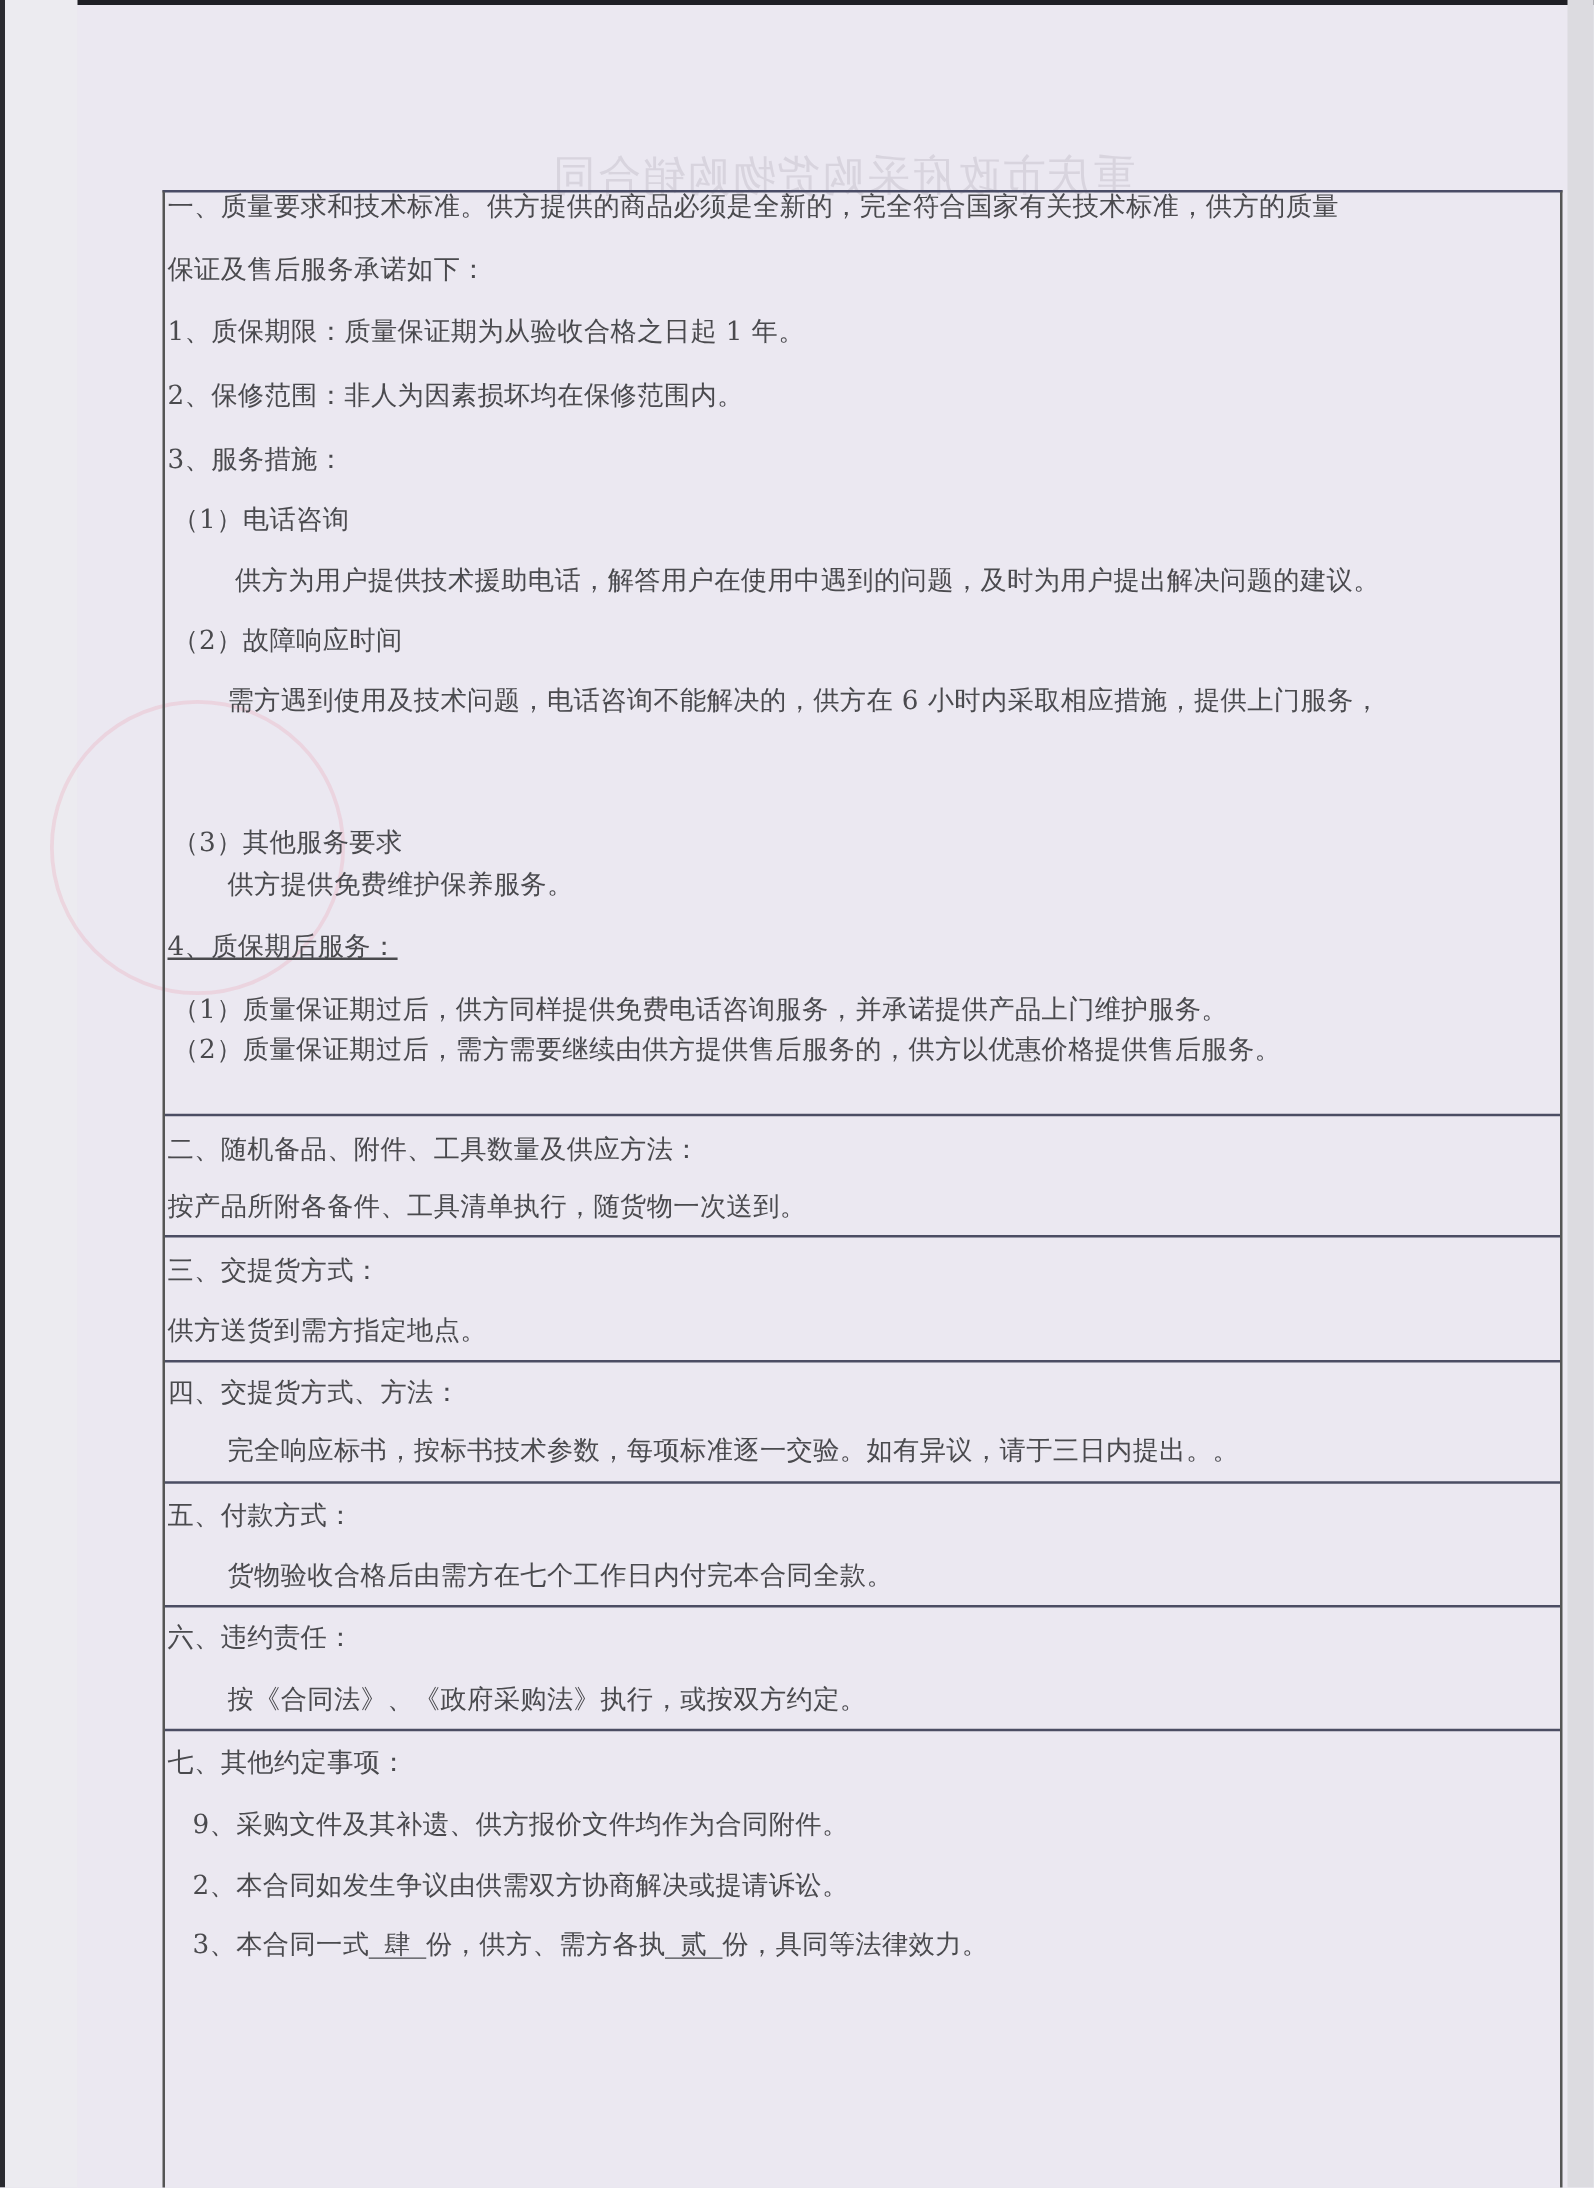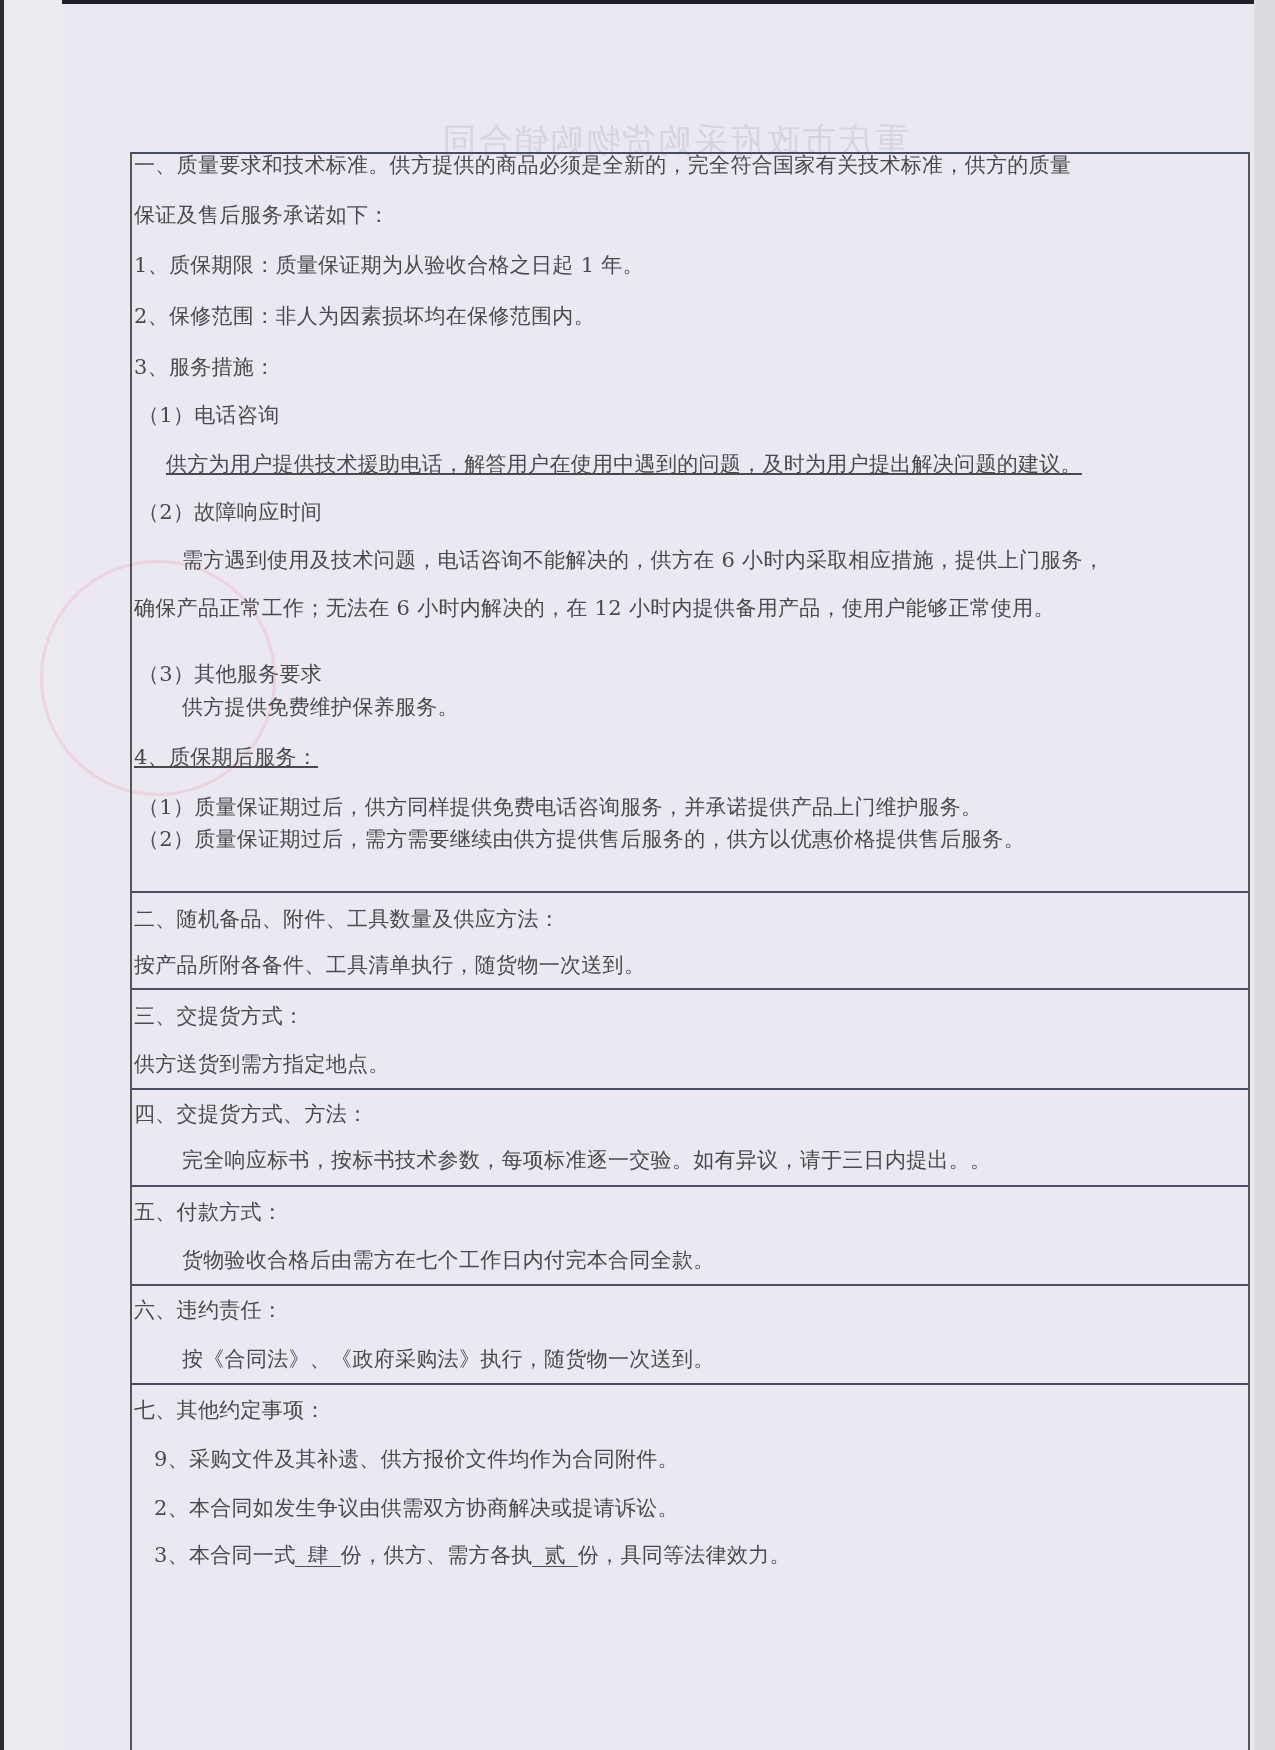--- a/index.html
+++ b/index.html
@@ -50,24 +50,23 @@
 <div class="stamp"></div>
 
 <div class="contract-box">
 
   <div class="line" style="left:2px;top:-2px;">一、质量要求和技术标准。供方提供的商品必须是全新的，完全符合国家有关技术标准，供方的质量</div>
   <div class="line" style="left:2px;top:48px;">保证及售后服务承诺如下：</div>
   <div class="line" style="left:2px;top:98px;">1、质保期限：质量保证期为从验收合格之日起 1 年。</div>
   <div class="line" style="left:2px;top:149px;">2、保修范围：非人为因素损坏均在保修范围内。</div>
   <div class="line" style="left:2px;top:200px;">3、服务措施：</div>
   <div class="line" style="left:6px;top:248px;">（1）电话咨询</div>
-  <div class="line" style="left:34px;top:297px;text-decoration:underline;">供方为用户提供技术援助电话，解答用户在使用中遇到的问题，及时为用户提出解决问题的建议。</div>
+  <div class="line" style="left:56px;top:297px;">供方为用户提供技术援助电话，解答用户在使用中遇到的问题，及时为用户提出解决问题的建议。</div>
   <div class="line" style="left:6px;top:345px;">（2）故障响应时间</div>
   <div class="line" style="left:50px;top:393px;">需方遇到使用及技术问题，电话咨询不能解决的，供方在 6 小时内采取相应措施，提供上门服务，</div>
-  <div class="line" style="left:2px;top:441px;">确保产品正常工作；无法在 6 小时内解决的，在 12 小时内提供备用产品，使用户能够正常使用。</div>
   <div class="line" style="left:6px;top:491px;margin-top:16px;">（3）其他服务要求</div>
   <div class="line" style="left:50px;top:540px;">供方提供免费维护保养服务。</div>
   <div class="line" style="left:2px;top:590px;text-decoration:underline;">4、质保期后服务：</div>
   <div class="line" style="left:6px;top:640px;">（1）质量保证期过后，供方同样提供免费电话咨询服务，并承诺提供产品上门维护服务。</div>
   <div class="line" style="left:6px;top:672px;">（2）质量保证期过后，需方需要继续由供方提供售后服务的，供方以优惠价格提供售后服务。</div>
   <div class="divider" style="top:737px;"></div>
 
   <div class="line" style="left:2px;top:752px;">二、随机备品、附件、工具数量及供应方法：</div>
   <div class="line" style="left:2px;top:798px;">按产品所附各备件、工具清单执行，随货物一次送到。</div>
   <div class="divider" style="top:834px;"></div>
@@ -78,21 +77,21 @@
 
   <div class="line" style="left:2px;top:947px;">四、交提货方式、方法：</div>
   <div class="line" style="left:50px;top:993px;">完全响应标书，按标书技术参数，每项标准逐一交验。如有异议，请于三日内提出。。</div>
   <div class="divider" style="top:1031px;"></div>
 
   <div class="line" style="left:2px;top:1045px;">五、付款方式：</div>
   <div class="line" style="left:50px;top:1093px;">货物验收合格后由需方在七个工作日内付完本合同全款。</div>
   <div class="divider" style="top:1130px;"></div>
 
   <div class="line" style="left:2px;top:1143px;">六、违约责任：</div>
-  <div class="line" style="left:50px;top:1192px;">按《合同法》、《政府采购法》执行，随货物一次送到。</div>
+  <div class="line" style="left:50px;top:1192px;">按《合同法》、《政府采购法》执行，或按双方约定。</div>
   <div class="divider" style="top:1229px;"></div>
 
   <div class="line" style="left:2px;top:1243px;">七、其他约定事项：</div>
   <div class="line" style="left:22px;top:1292px;">9、采购文件及其补遗、供方报价文件均作为合同附件。</div>
   <div class="line" style="left:22px;top:1341px;">2、本合同如发生争议由供需双方协商解决或提请诉讼。</div>
   <div class="line" style="left:22px;top:1388px;">
     <span>3、本合同一式</span><span class="uline">肆</span><span>份，供方、需方各执</span><span class="uline">贰</span><span>份，具同等法律效力。</span>
   </div>
 </div>
 

